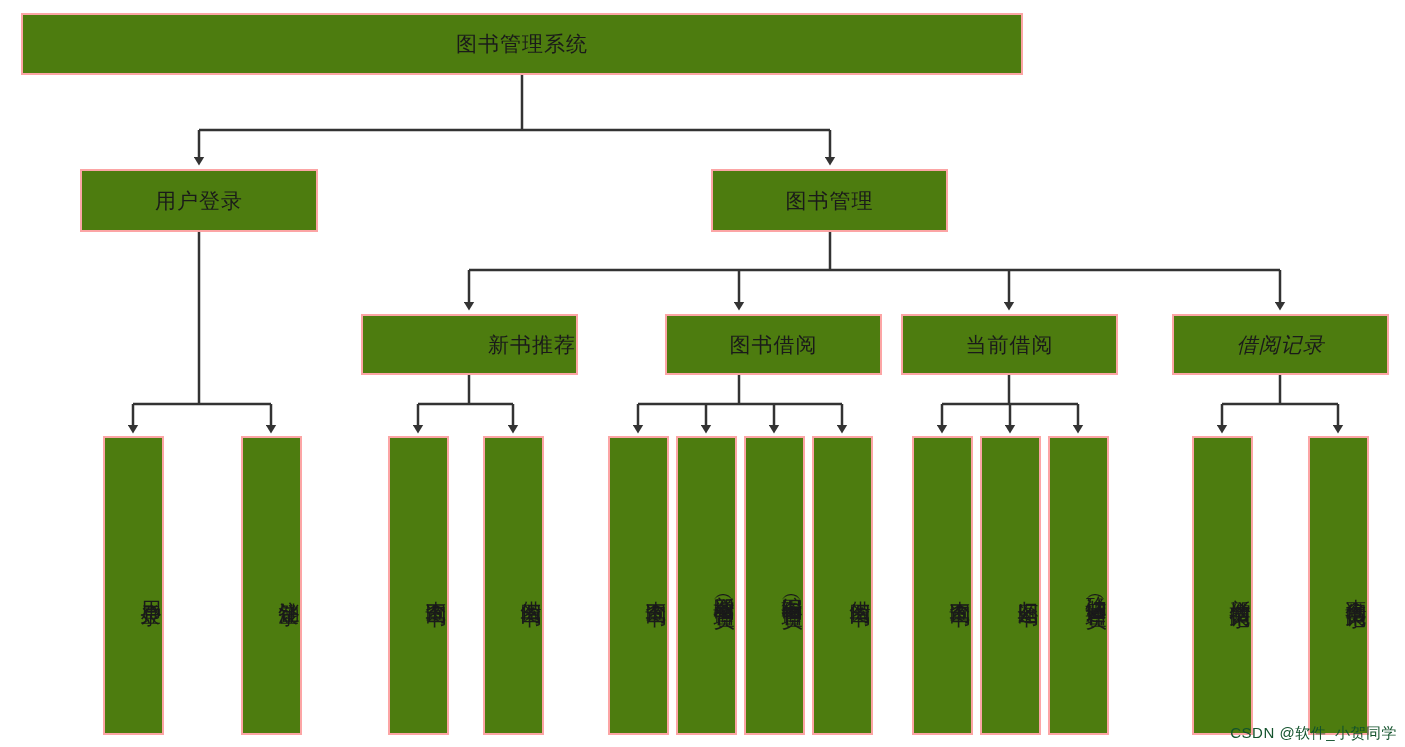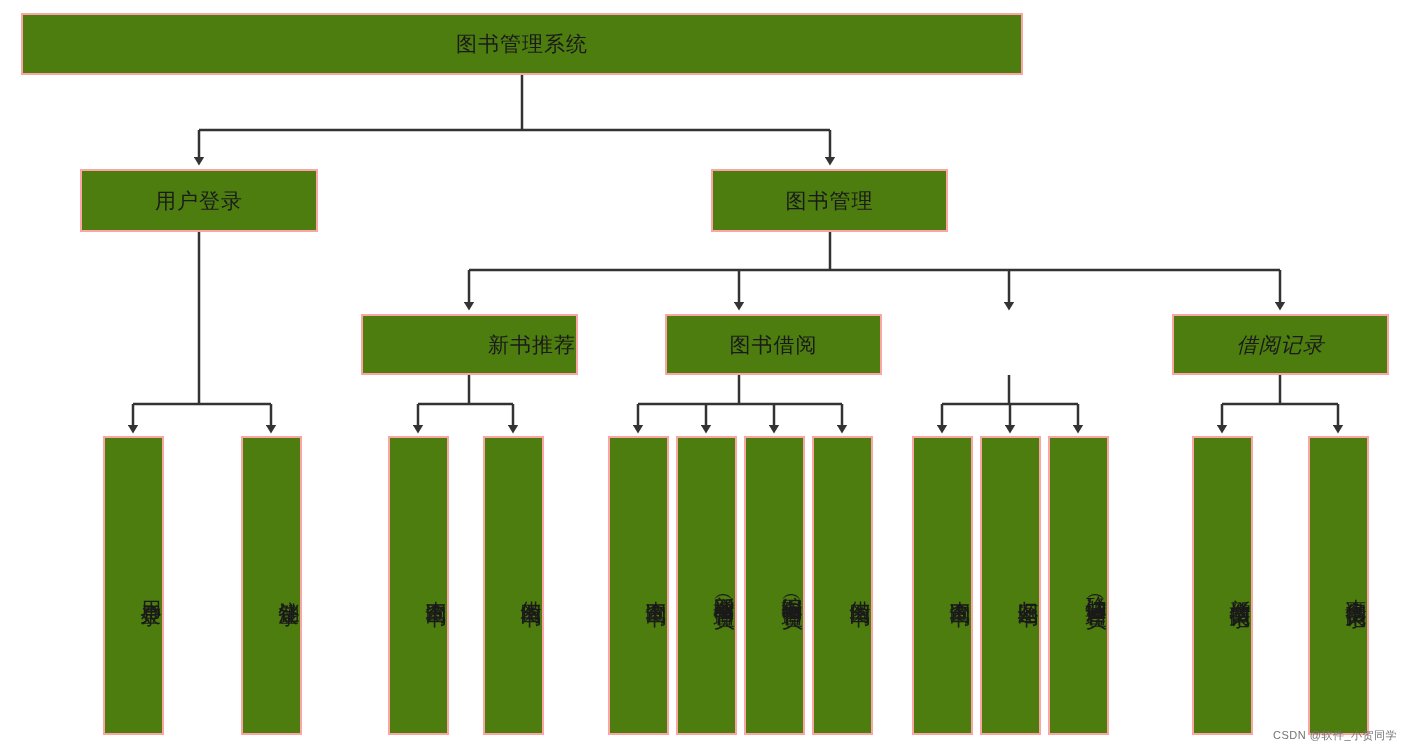--- a/index.html
+++ b/index.html
@@ -50,22 +50,22 @@
   .node.vert .vtext {
     writing-mode: vertical-rl;
     text-orientation: upright;
     line-height: 1.05;
     white-space: nowrap;
   }
   .watermark {
     position: absolute;
     right: 8px;
     bottom: 4px;
-    font-size: 11px;
-    color: #737373;
+    font-size: 15px;
+    color: #14532d;
     letter-spacing: 0.5px;
     white-space: nowrap;
     pointer-events: none;
   }
 </style>
 </head>
 <body>
 
 <div id="canvas">
 
@@ -132,20 +132,23 @@
   </div>
 
   <div class="node horiz" style="left:361px; top:314px; width:217px; height:61px;justify-content:flex-end;">
     <span>新书推荐</span>
   </div>
 
   <div class="node horiz" style="left:631px; top:314px; width:217px; height:61px;margin-left:34px;">
     <span>图书借阅</span>
   </div>
 
+  <div class="node horiz" style="left:901px; top:314px; width:217px; height:61px;">
+    <span>当前借阅</span>
+  </div>
 
   <div class="node horiz" style="left:1172px; top:314px; width:217px; height:61px;font-style:italic;">
     <span>借阅记录</span>
   </div>
 
   <div class="node vert" style="left:103px; top:436px; width:61px; height:299px;">
     <span class="vtext">用户登录</span>
   </div>
 
   <div class="node vert" style="left:241px; top:436px; width:61px; height:299px;">

